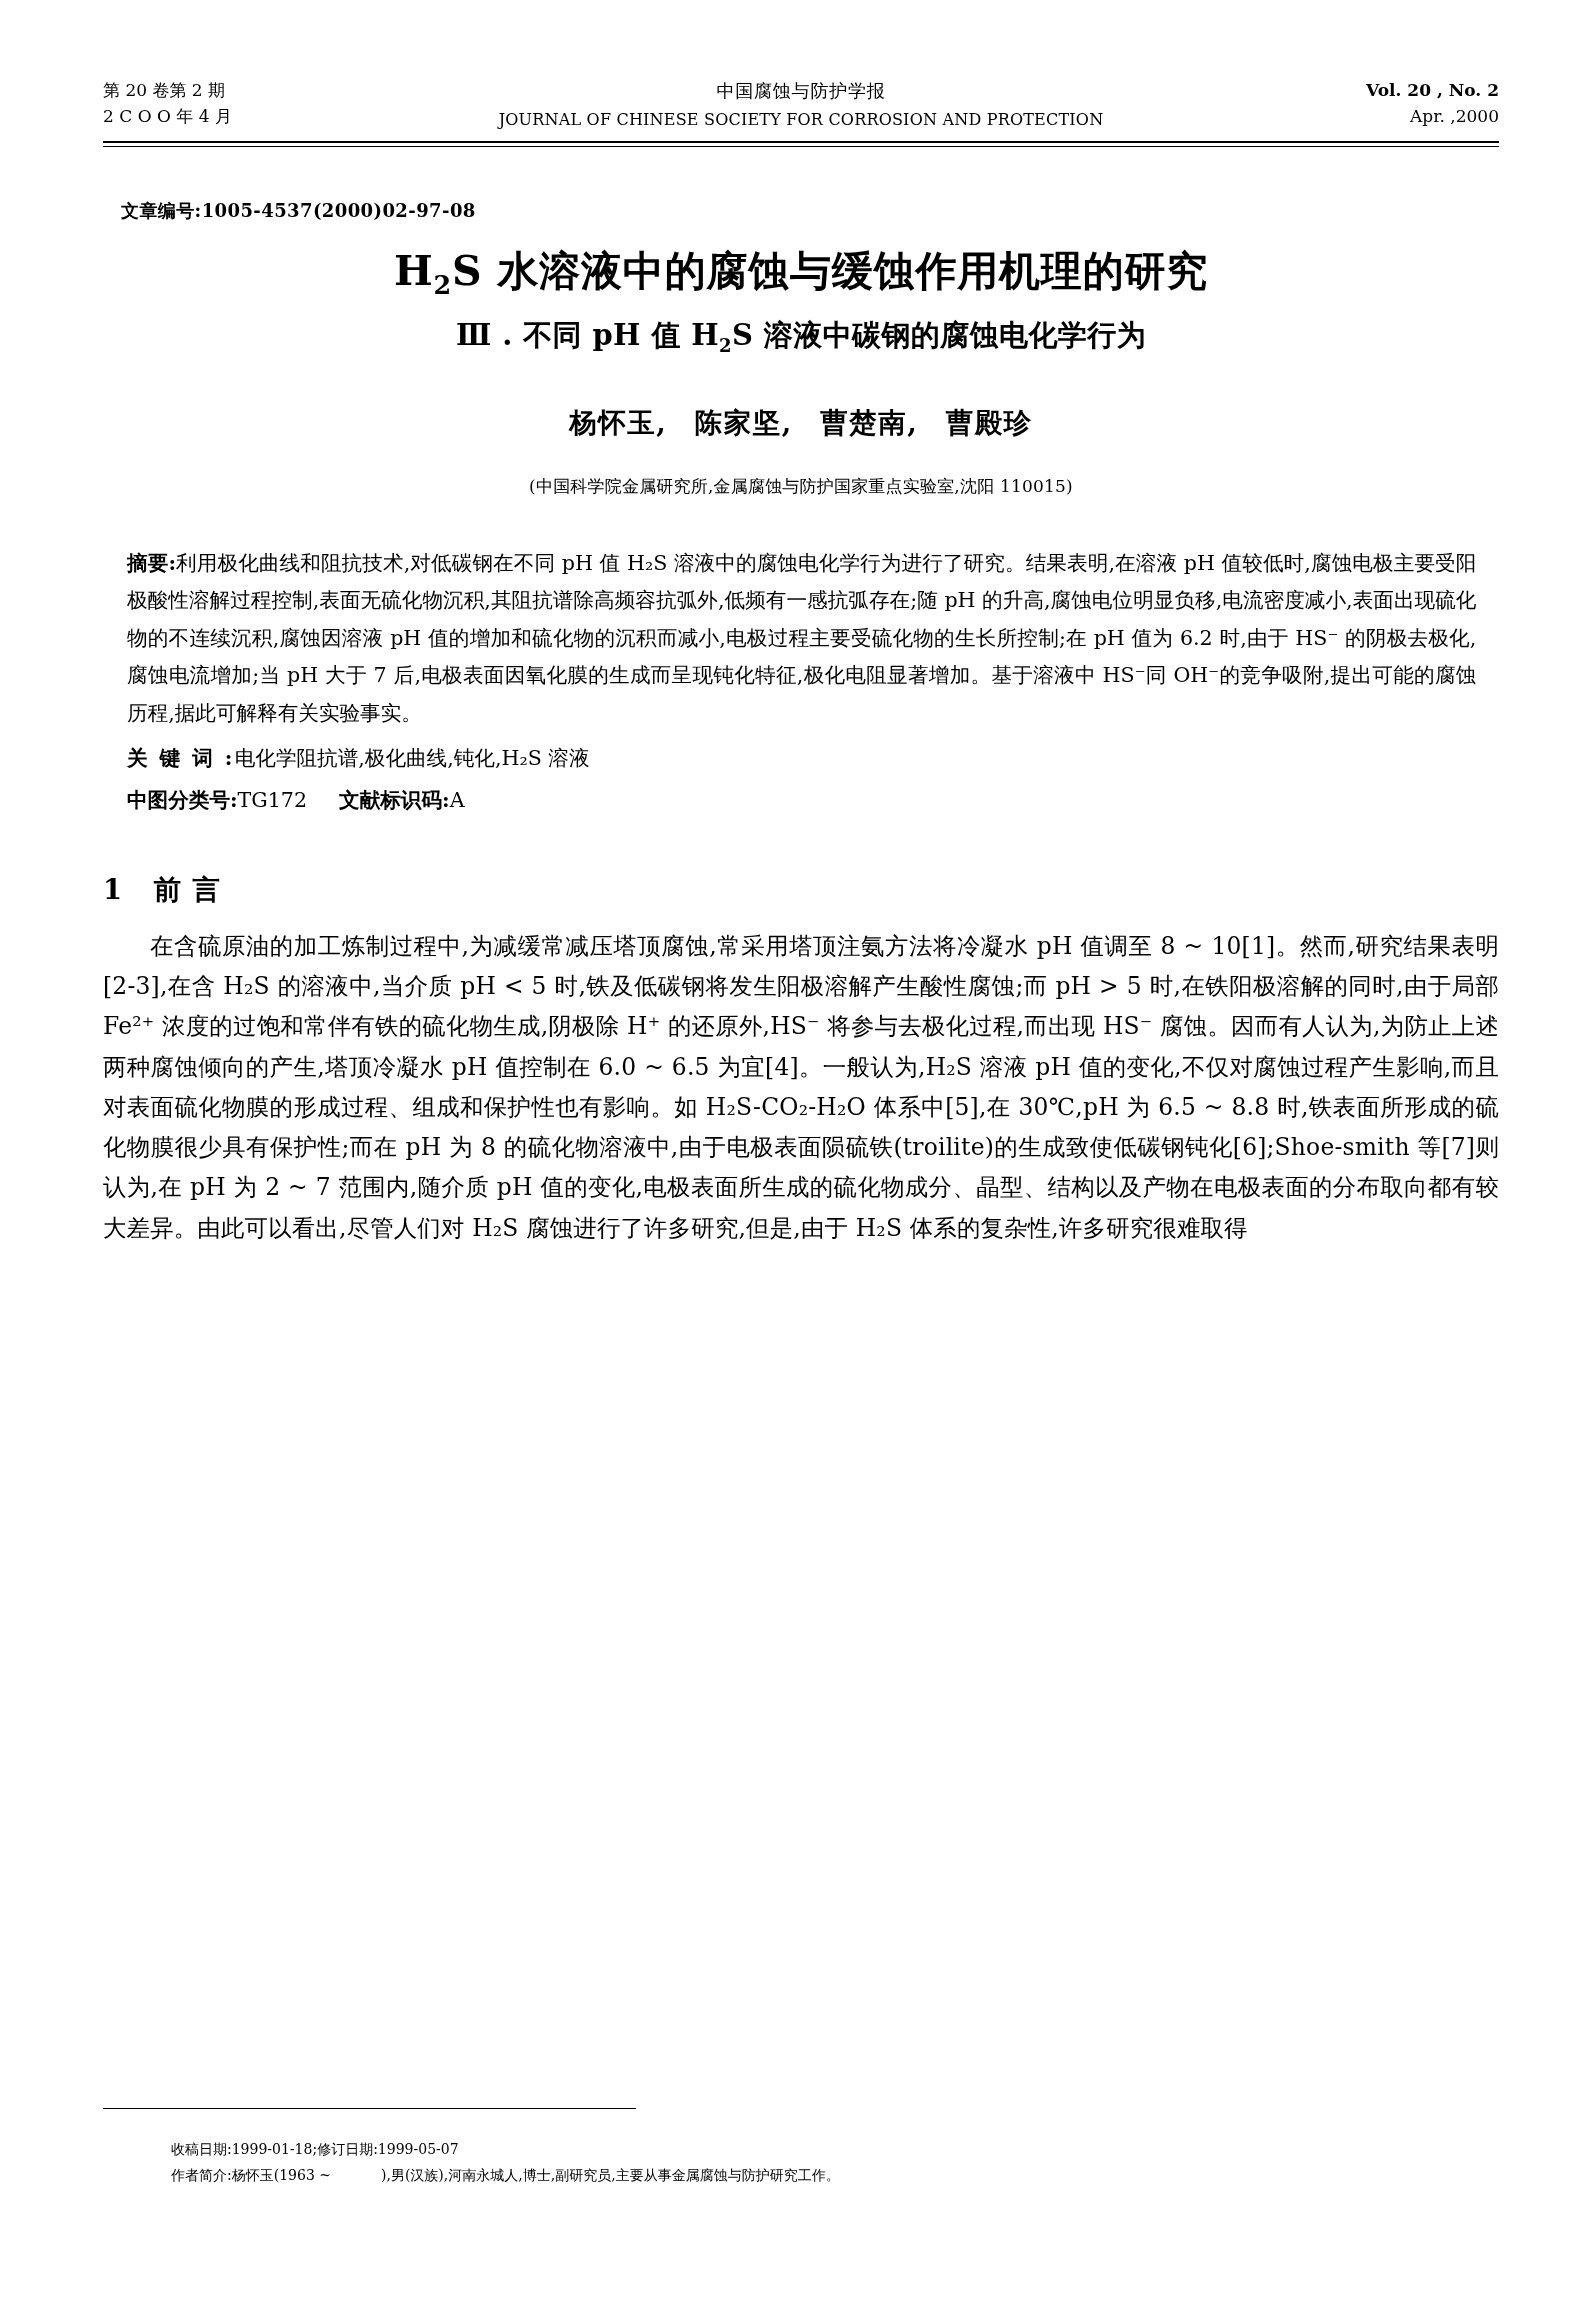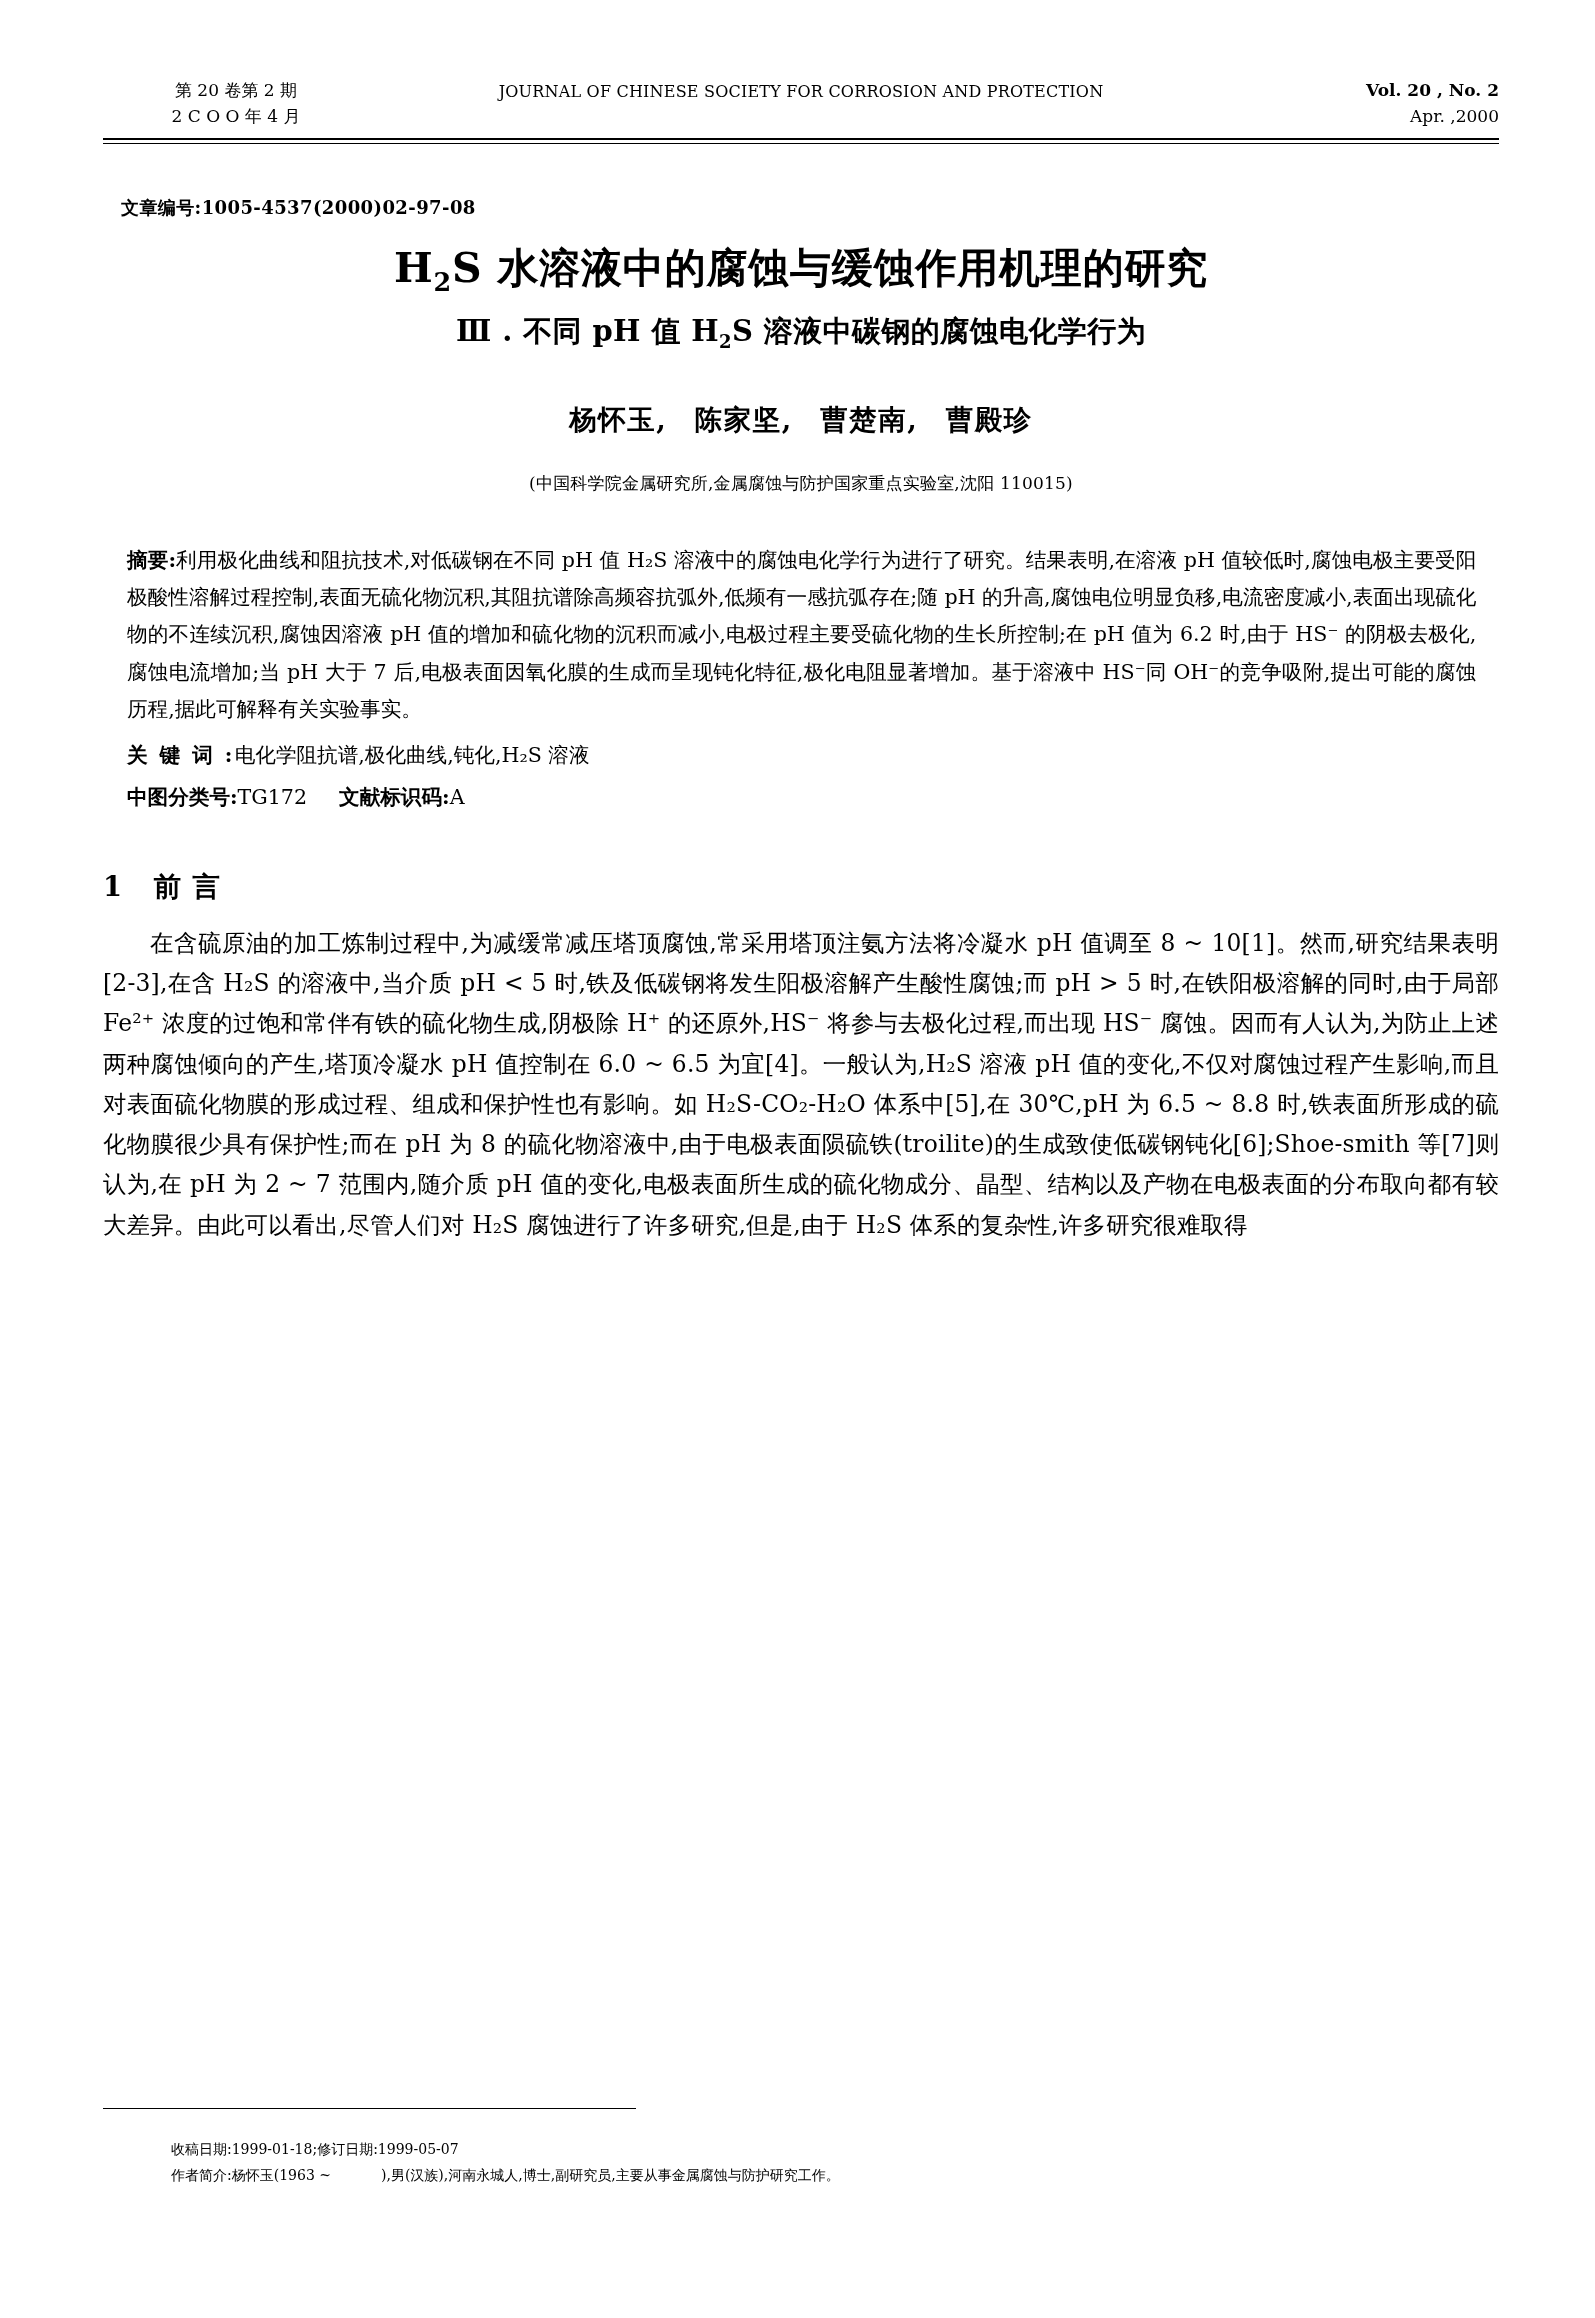--- a/index.html
+++ b/index.html
@@ -31,21 +31,21 @@
     display: flex;
     justify-content: space-between;
     align-items: flex-start;
     font-size: 17px;
     line-height: 1.55;
   }
   .runhead .col-left,
   .runhead .col-right {
     white-space: nowrap;
   }
-  .runhead .col-left { text-align: center; width: 266px; }
+  .runhead .col-left { text-align: left; width: 266px; }
   .runhead .col-right { text-align: right; width: 266px; font-weight: bold; }
   .runhead .col-right .line2 { font-weight: normal; }
   .runhead .col-mid {
     flex: 1;
     text-align: center;
   }
   .runhead .col-mid .cn {
     font-size: 18px;
     letter-spacing: 0.8px;
   }
@@ -173,20 +173,21 @@
 
 <div class="page">
   <div class="inner">
 
     <div class="runhead">
       <div class="col-left">
         <div>第 20 卷第 2 期</div>
         <div>2 C O O 年 4 月</div>
       </div>
       <div class="col-mid">
+        <div class="cn">中国腐蚀与防护学报</div>
         <div class="en">JOURNAL OF CHINESE SOCIETY FOR CORROSION AND PROTECTION</div>
       </div>
       <div class="col-right">
         <div>Vol. 20 , No. 2</div>
         <div class="line2">Apr. ,2000</div>
       </div>
     </div>
     <div class="rule-double"></div>
 
     <div class="art-no">文章编号:1005-4537(2000)02-97-08</div>

